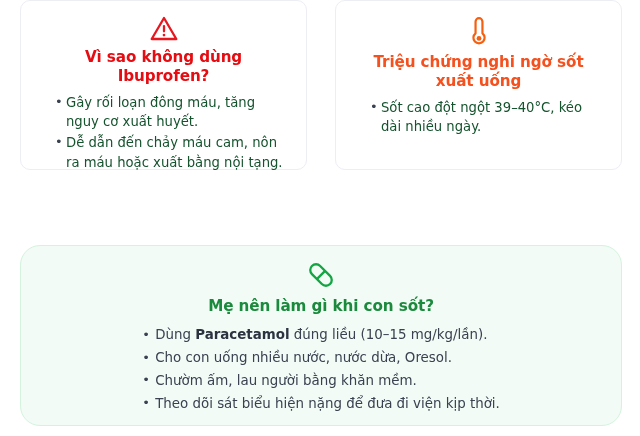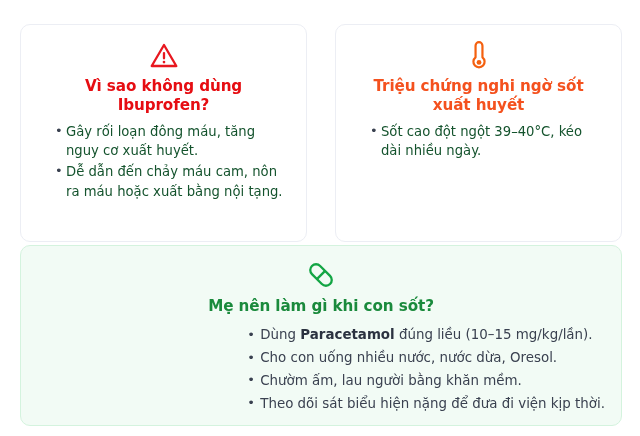--- a/index.html
+++ b/index.html
@@ -17,23 +17,23 @@
     position: relative;
     width: 640px;
     height: 436px;
     box-sizing: border-box;
   }
 
   
   .top-row {
     position: absolute;
     left: 20px;
-    top: 24px;
+    top: 0;
     width: 602px;
-    height: 218px;
+    height: 170px;
     display: flex;
     gap: 28px;
   }
   .card {
     box-sizing: border-box;
     background: #ffffff;
     border: 1px solid #eceef4;
     border-radius: 10px;
     flex: 1 1 0;
     padding: 14px 16px 10px 16px;
@@ -98,33 +98,33 @@
   
   .green-card {
     position: absolute;
     left: 20px;
     top: 245px;
     width: 602px;
     height: 181px;
     box-sizing: border-box;
     background: #f2fbf5;
     border: 1px solid #d4f3de;
-    border-radius: 10px;
+    border-radius: 20px;
     padding: 12px 16px 14px 16px;
     display: flex;
     flex-direction: column;
     align-items: stretch;
   }
   .green-card .card-title {
     font-size: 15.2px;
     margin-bottom: 8px;
   }
   .green-list-wrap {
     display: flex;
-    justify-content: flex-end;
+    justify-content: center;
   }
   .green-card ul.bullets {
     padding-left: 0;
     font-size: 13.4px;
     line-height: 1.62;
     color: #3a4150;
   }
   .green-card ul.bullets li {
     padding-left: 13px;
   }
@@ -153,21 +153,21 @@
     </div>
 
     <div class="card">
       <div class="icon-wrap">
         <svg width="22" height="32" viewBox="0 0 22 32" fill="none">
           <path d="M11 3.2 c-1.9 0 -3.45 1.55 -3.45 3.45 V18.3
                    a5.6 5.6 0 1 0 6.9 0 V6.65 C14.45 4.75 12.9 3.2 11 3.2 Z" stroke="#f4600f" stroke-width="2.2" stroke-linejoin="round" fill="none"></path>
           <circle cx="11" cy="23.4" r="2.4" fill="#f4600f"></circle>
         </svg>
       </div>
-      <h3 class="card-title title-orange">Triệu chứng nghi ngờ sốt xuất huyết</h3>
+      <h3 class="card-title title-orange">Triệu chứng nghi ngờ sốt xuất uống</h3>
       <ul class="bullets">
         <li>Sốt cao đột ngột 39–40°C, kéo dài nhiều ngày.</li>
       </ul>
     </div>
 
   </div>
 
   <div class="green-card">
     <div class="icon-wrap green-icon">
       <svg width="34" height="34" viewBox="0 0 34 34" fill="none">

